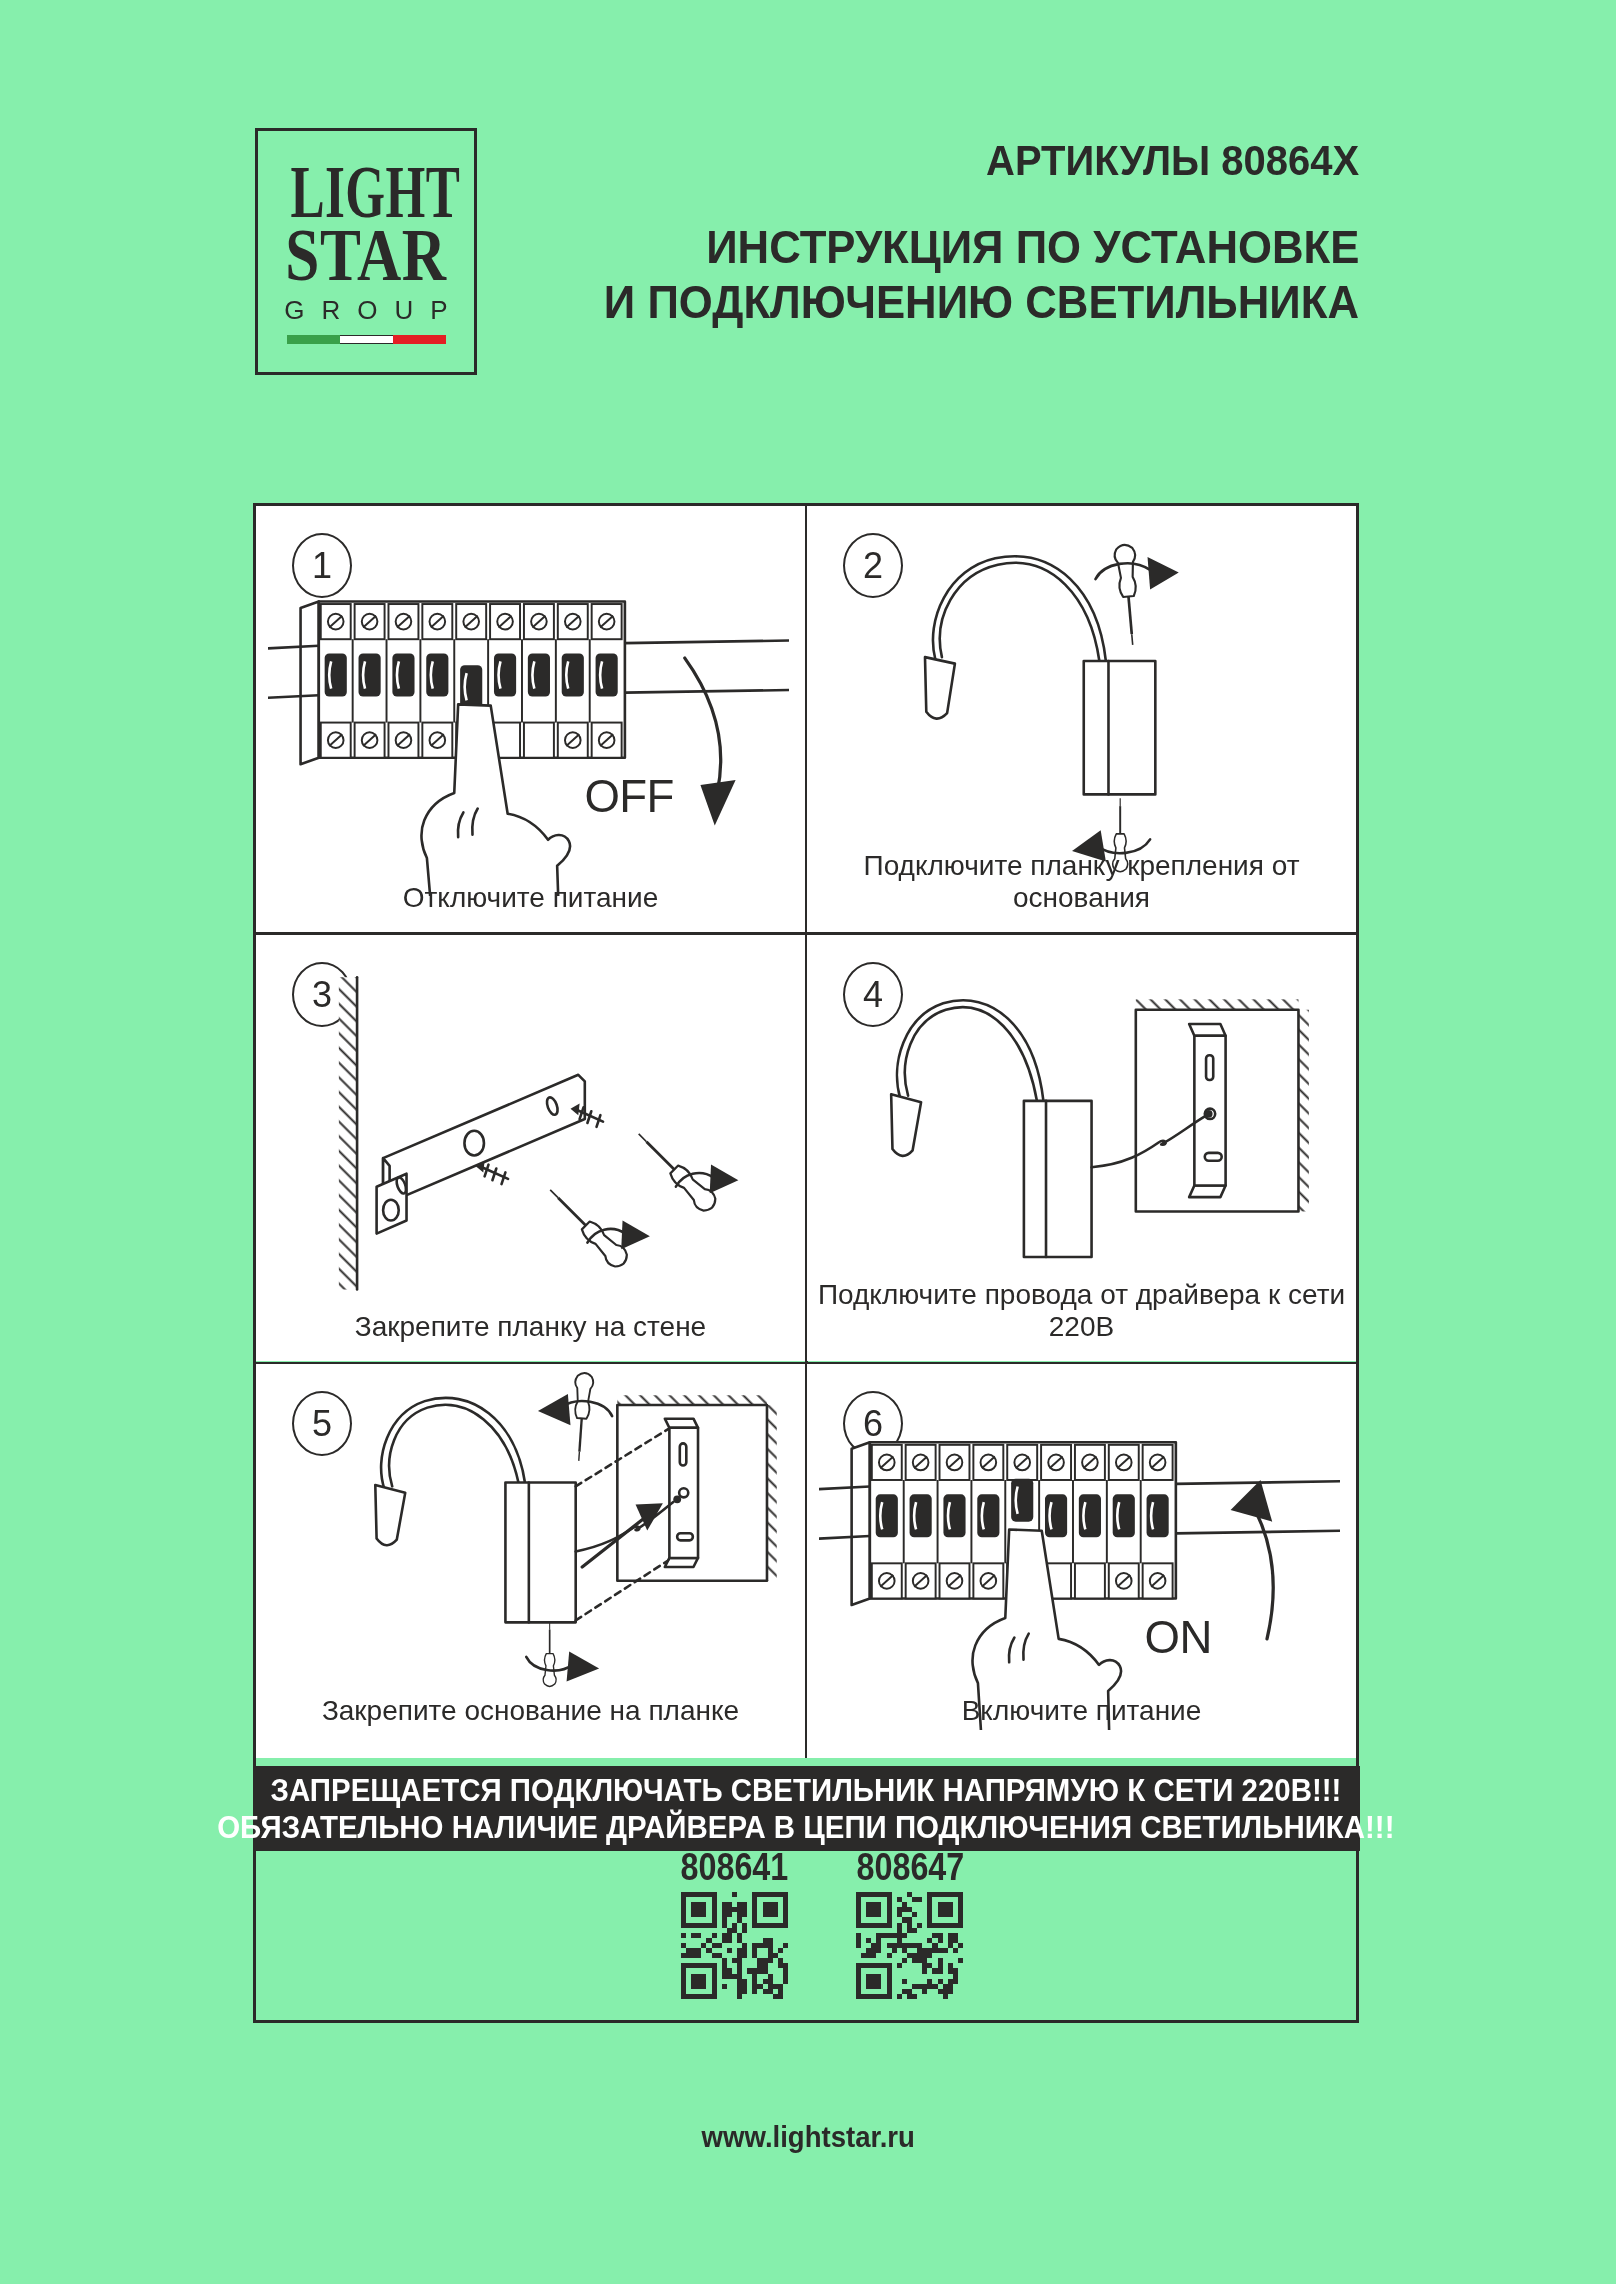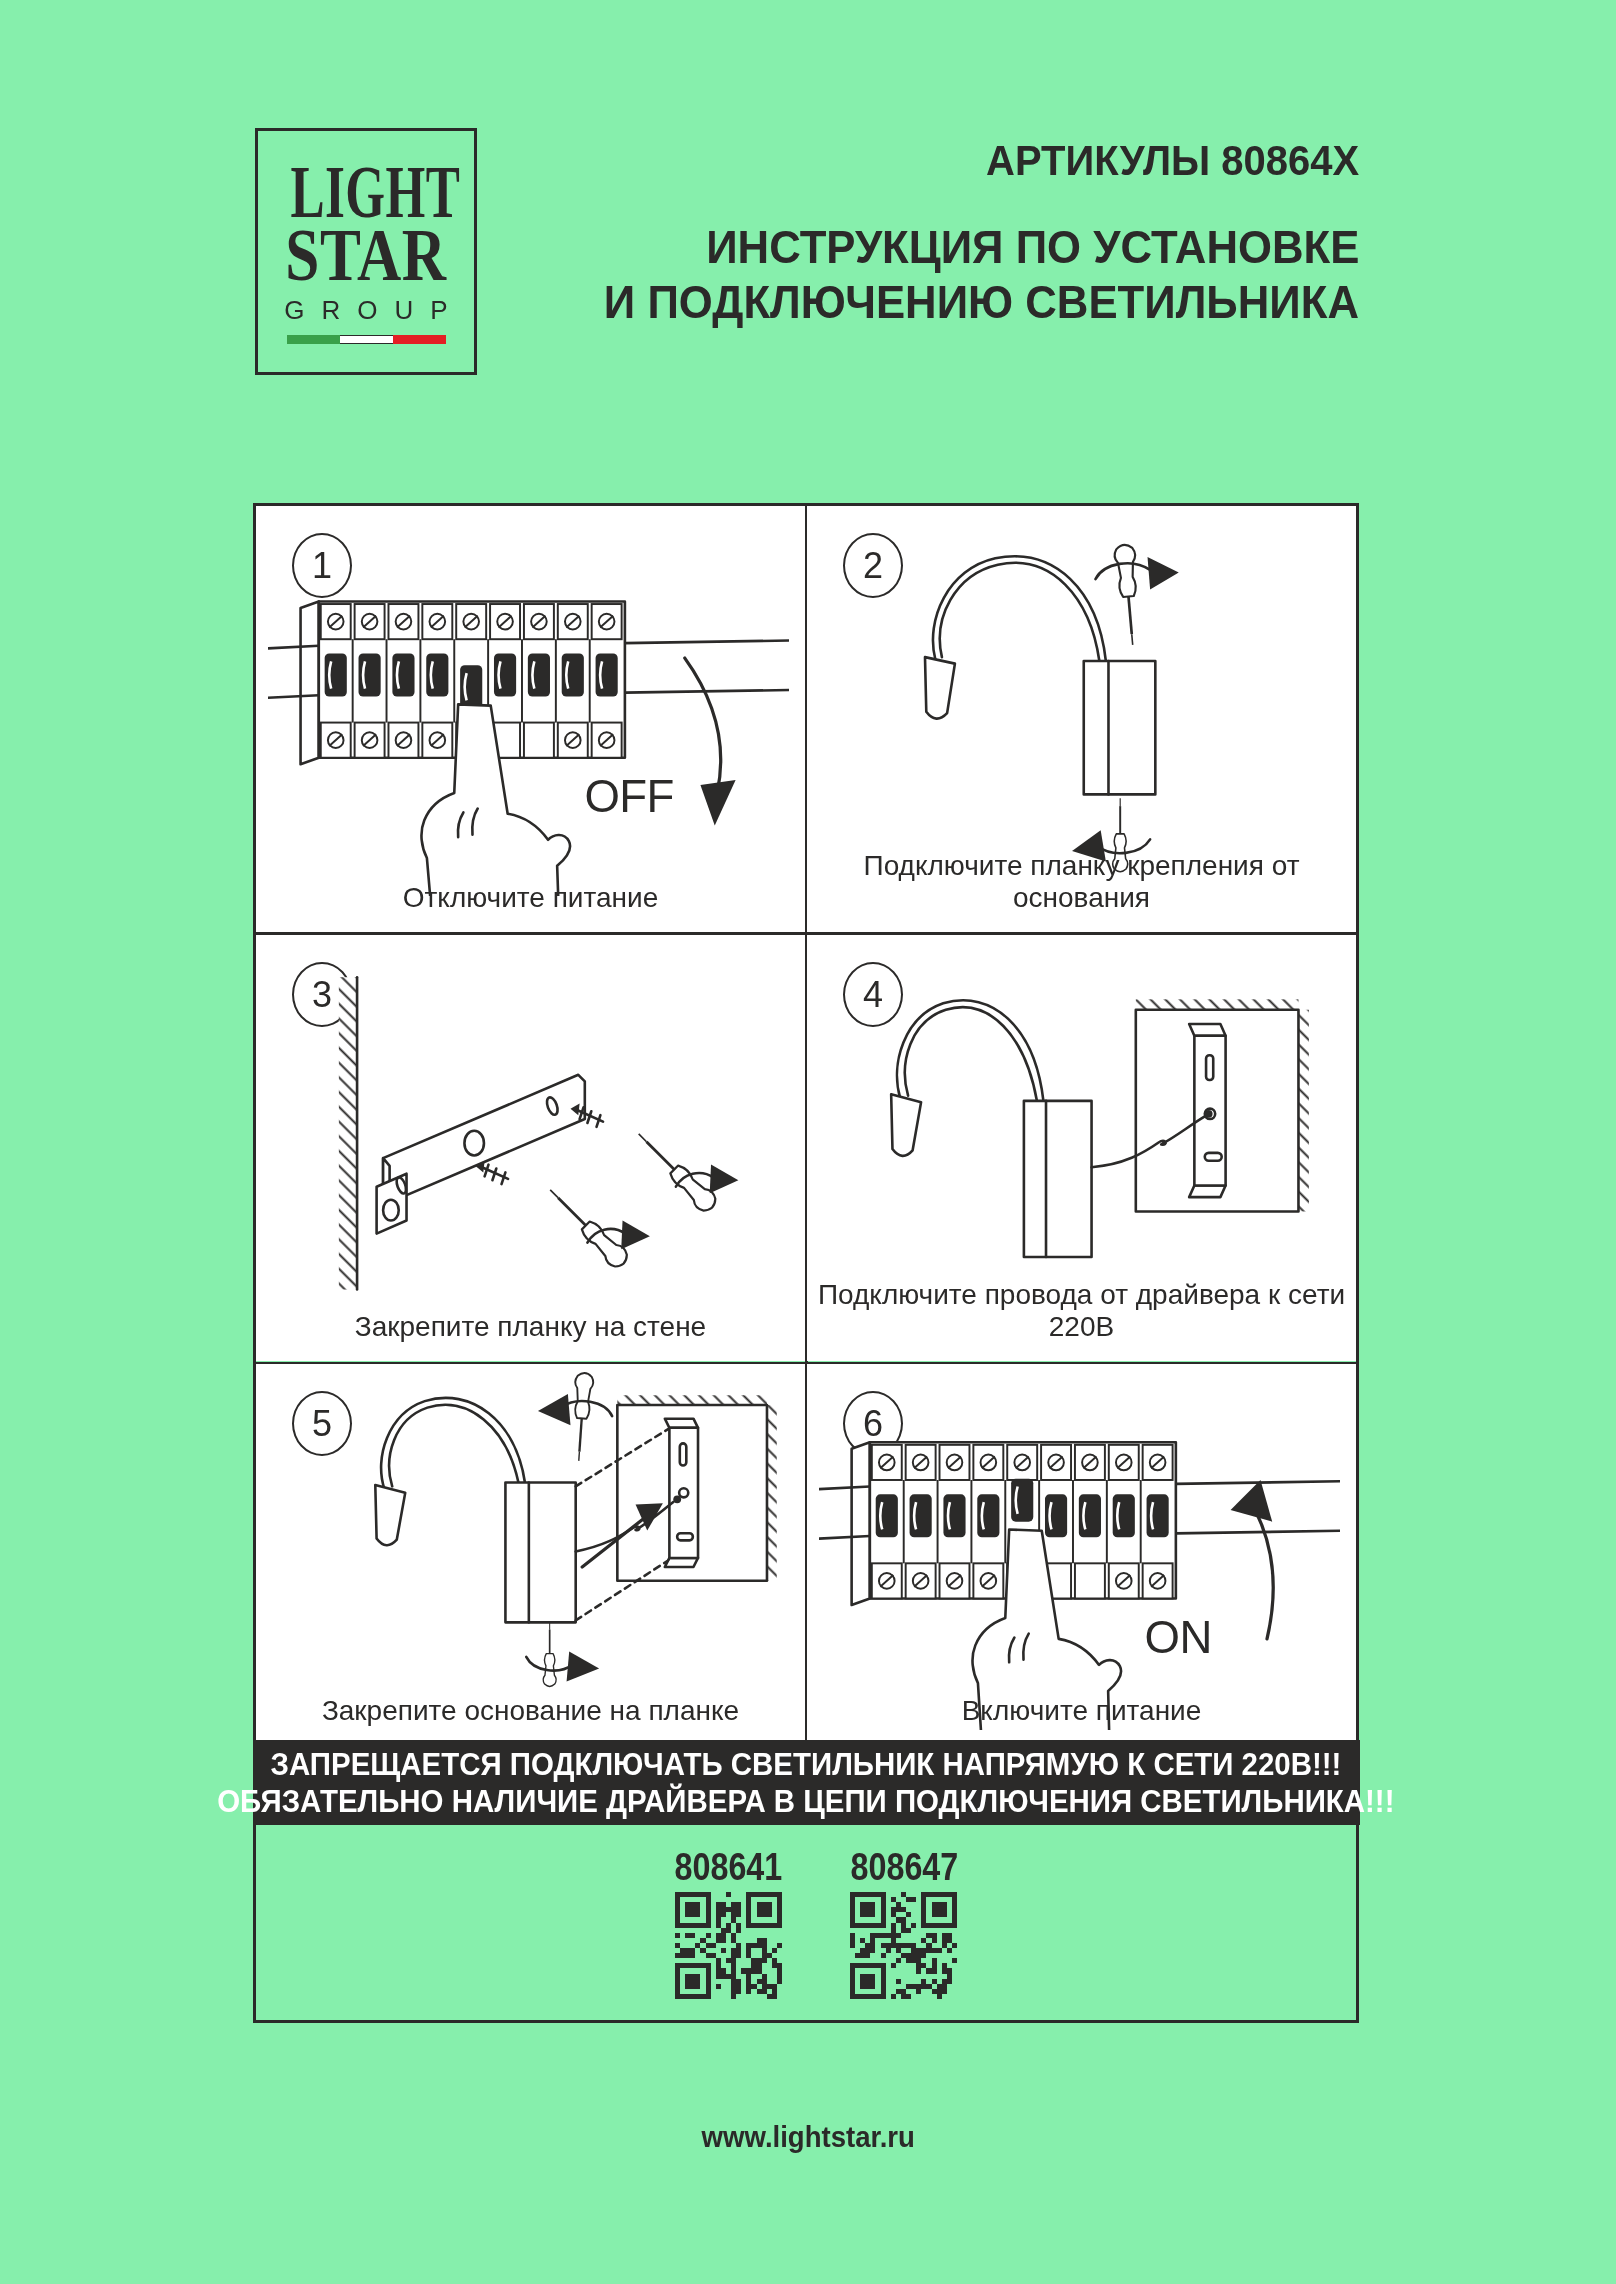--- a/index.html
+++ b/index.html
@@ -58,28 +58,28 @@
   }
   .caption {
     position:absolute; left:0; bottom:18px; width:100%; text-align:center;
     font-size:28px; color:#2b2a29;
   }
   .c5 .caption, .c6 .caption { bottom:31px; }
   .illo { position:absolute; }
 
   
   .banner {
-    position:absolute; left:-3.3px; top:1234px; width:1107px; height:85px; background:#2b2a29;
+    position:absolute; left:-3.3px; top:1260px; width:1107px; height:85px; background:#2b2a29;
     display:flex; flex-direction:column; align-items:center; justify-content:center;
   }
   .banner div { color:#fff; font-weight:bold; font-size:32px; line-height:37px; }
 
   
   .qr-zone {
-    position:absolute; left:10px; top:1337px; width:1100px; height:178px;
+    position:absolute; left:16px; top:1337px; width:1100px; height:178px;
     display:flex; justify-content:center; gap:49px; padding-top:2.6px; box-sizing:border-box;
   }
   .qr-block { text-align:center; }
   .qr-label { font-size:38px; font-weight:bold; margin-bottom:3.9px; }
   .qr-svg { display:block; margin:0 auto; }
 
   
   .website { position:absolute; left:0; top:2121px; width:100%; text-align:center; font-size:29px; font-weight:bold; }
 
   svg .ln { stroke:#2b2a29; stroke-width:4; fill:none; stroke-linecap:round; stroke-linejoin:round; }

